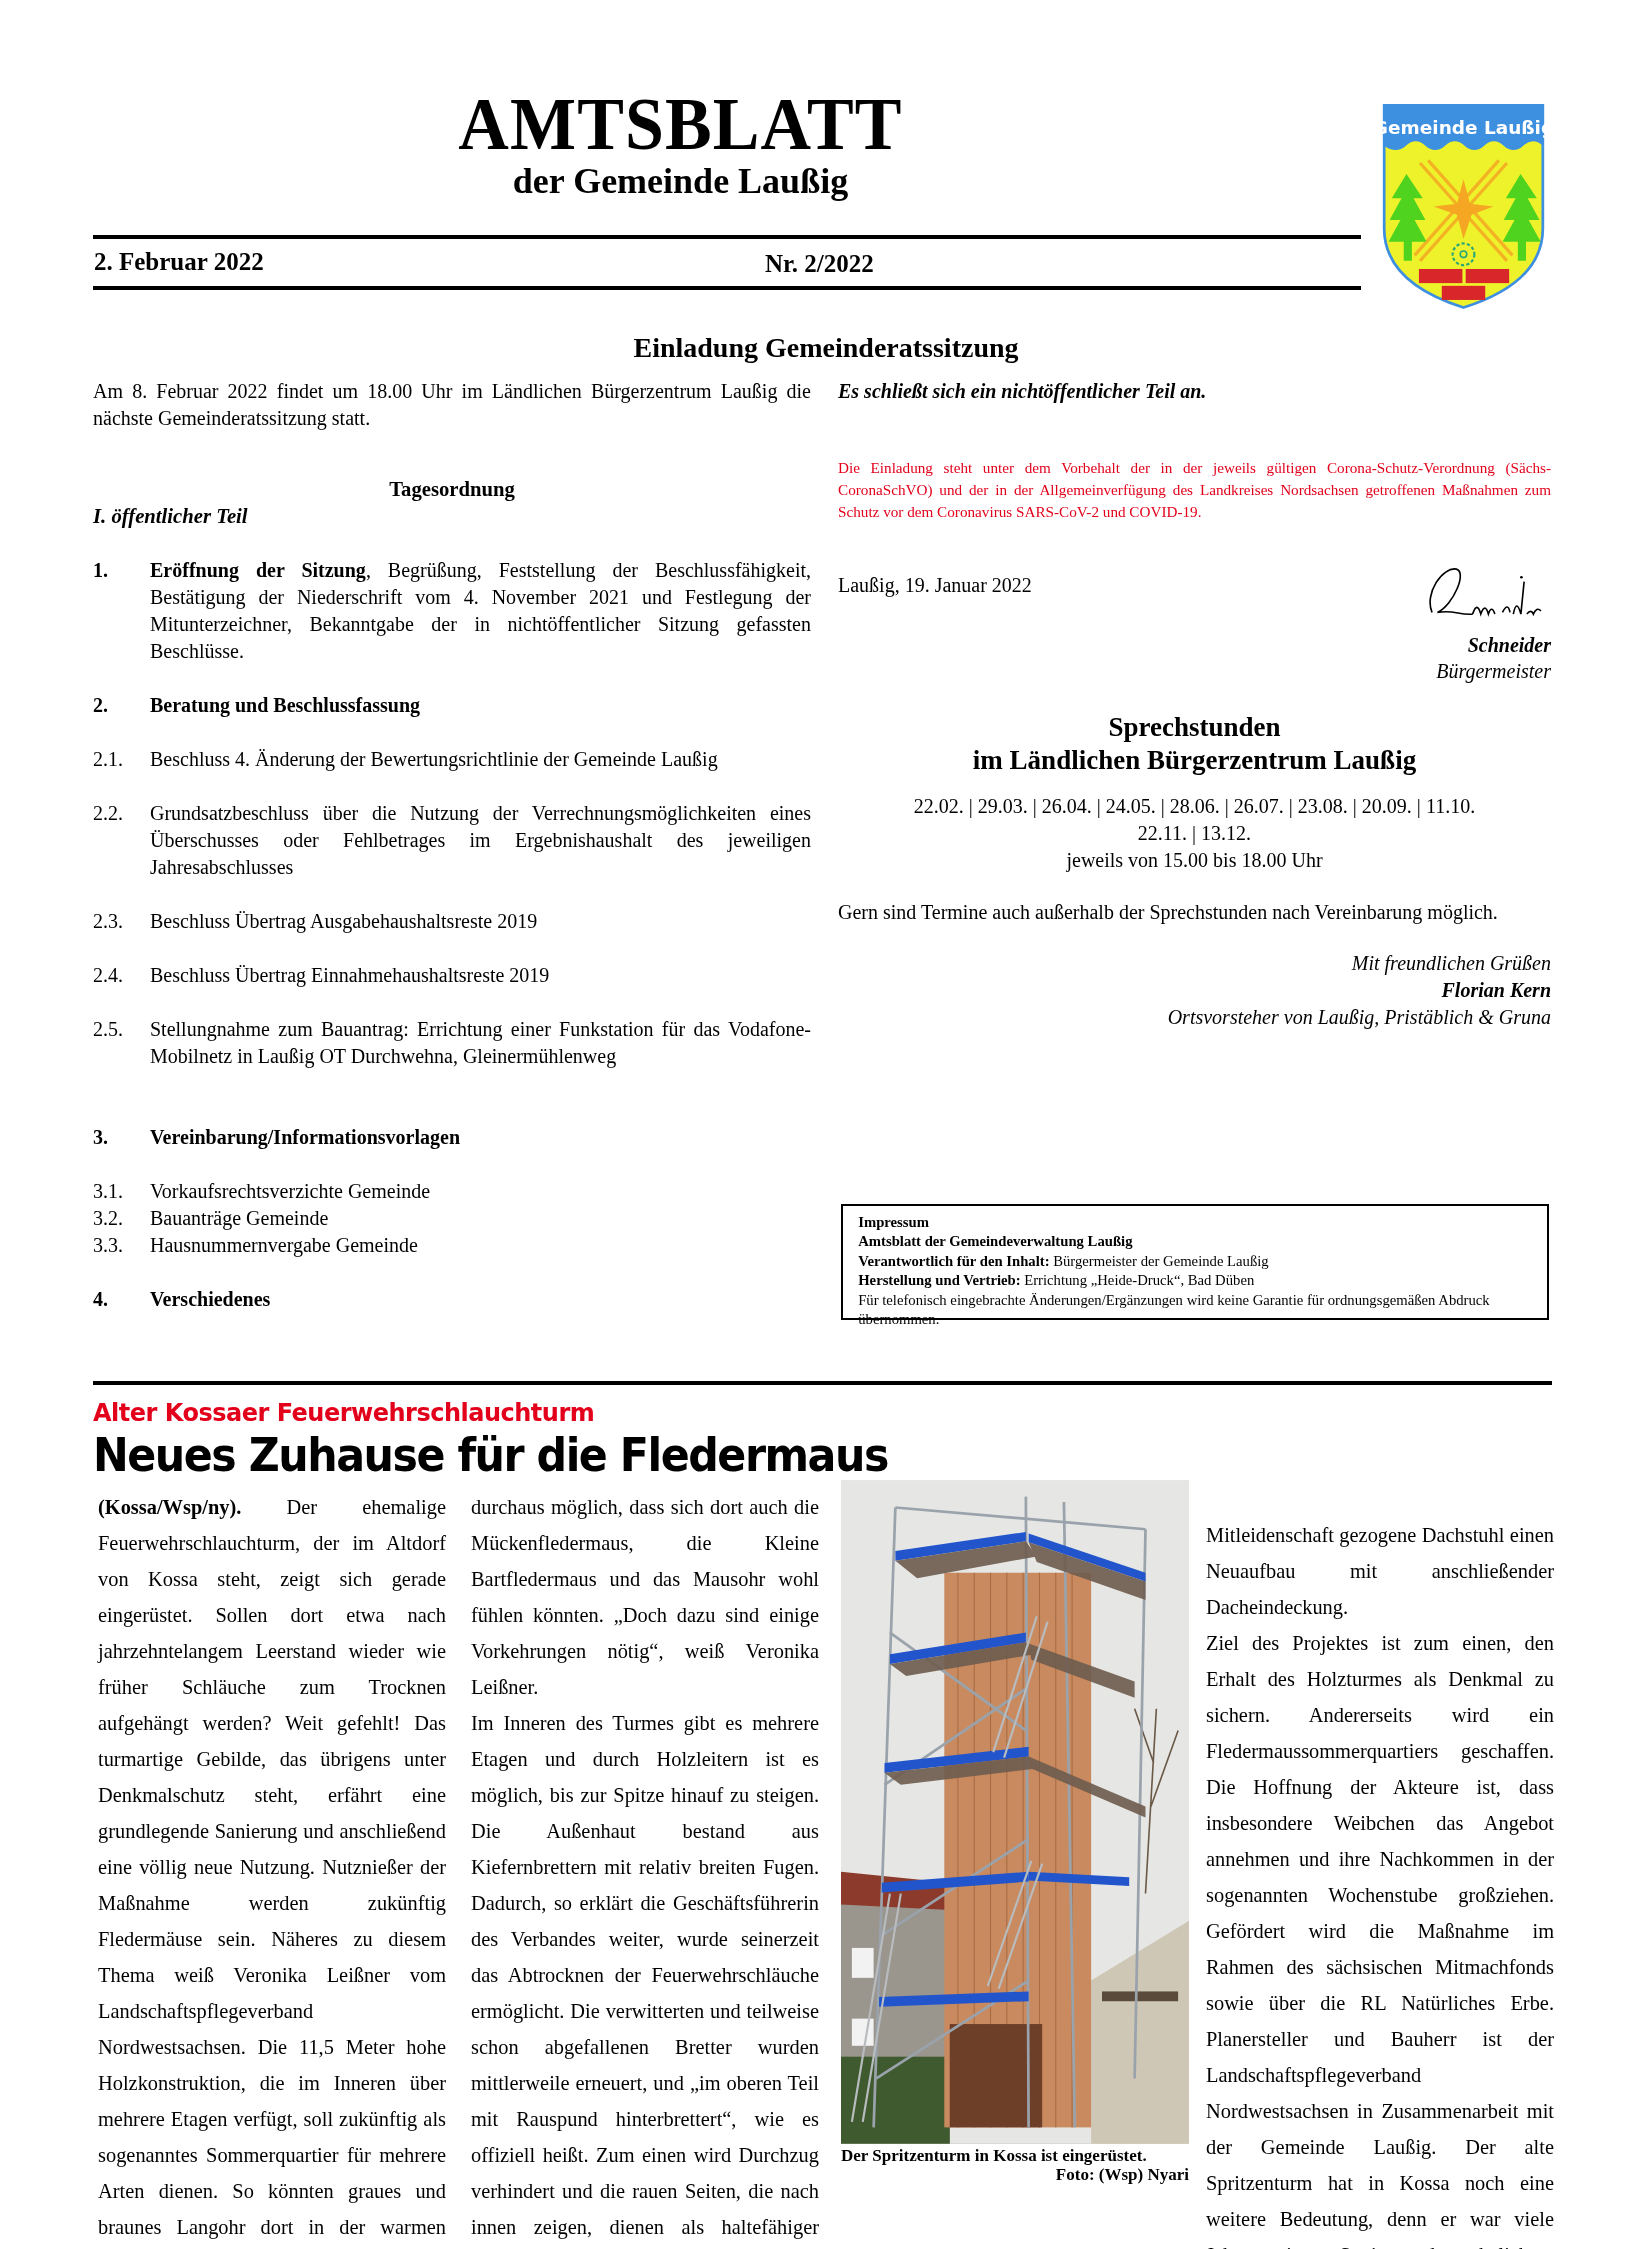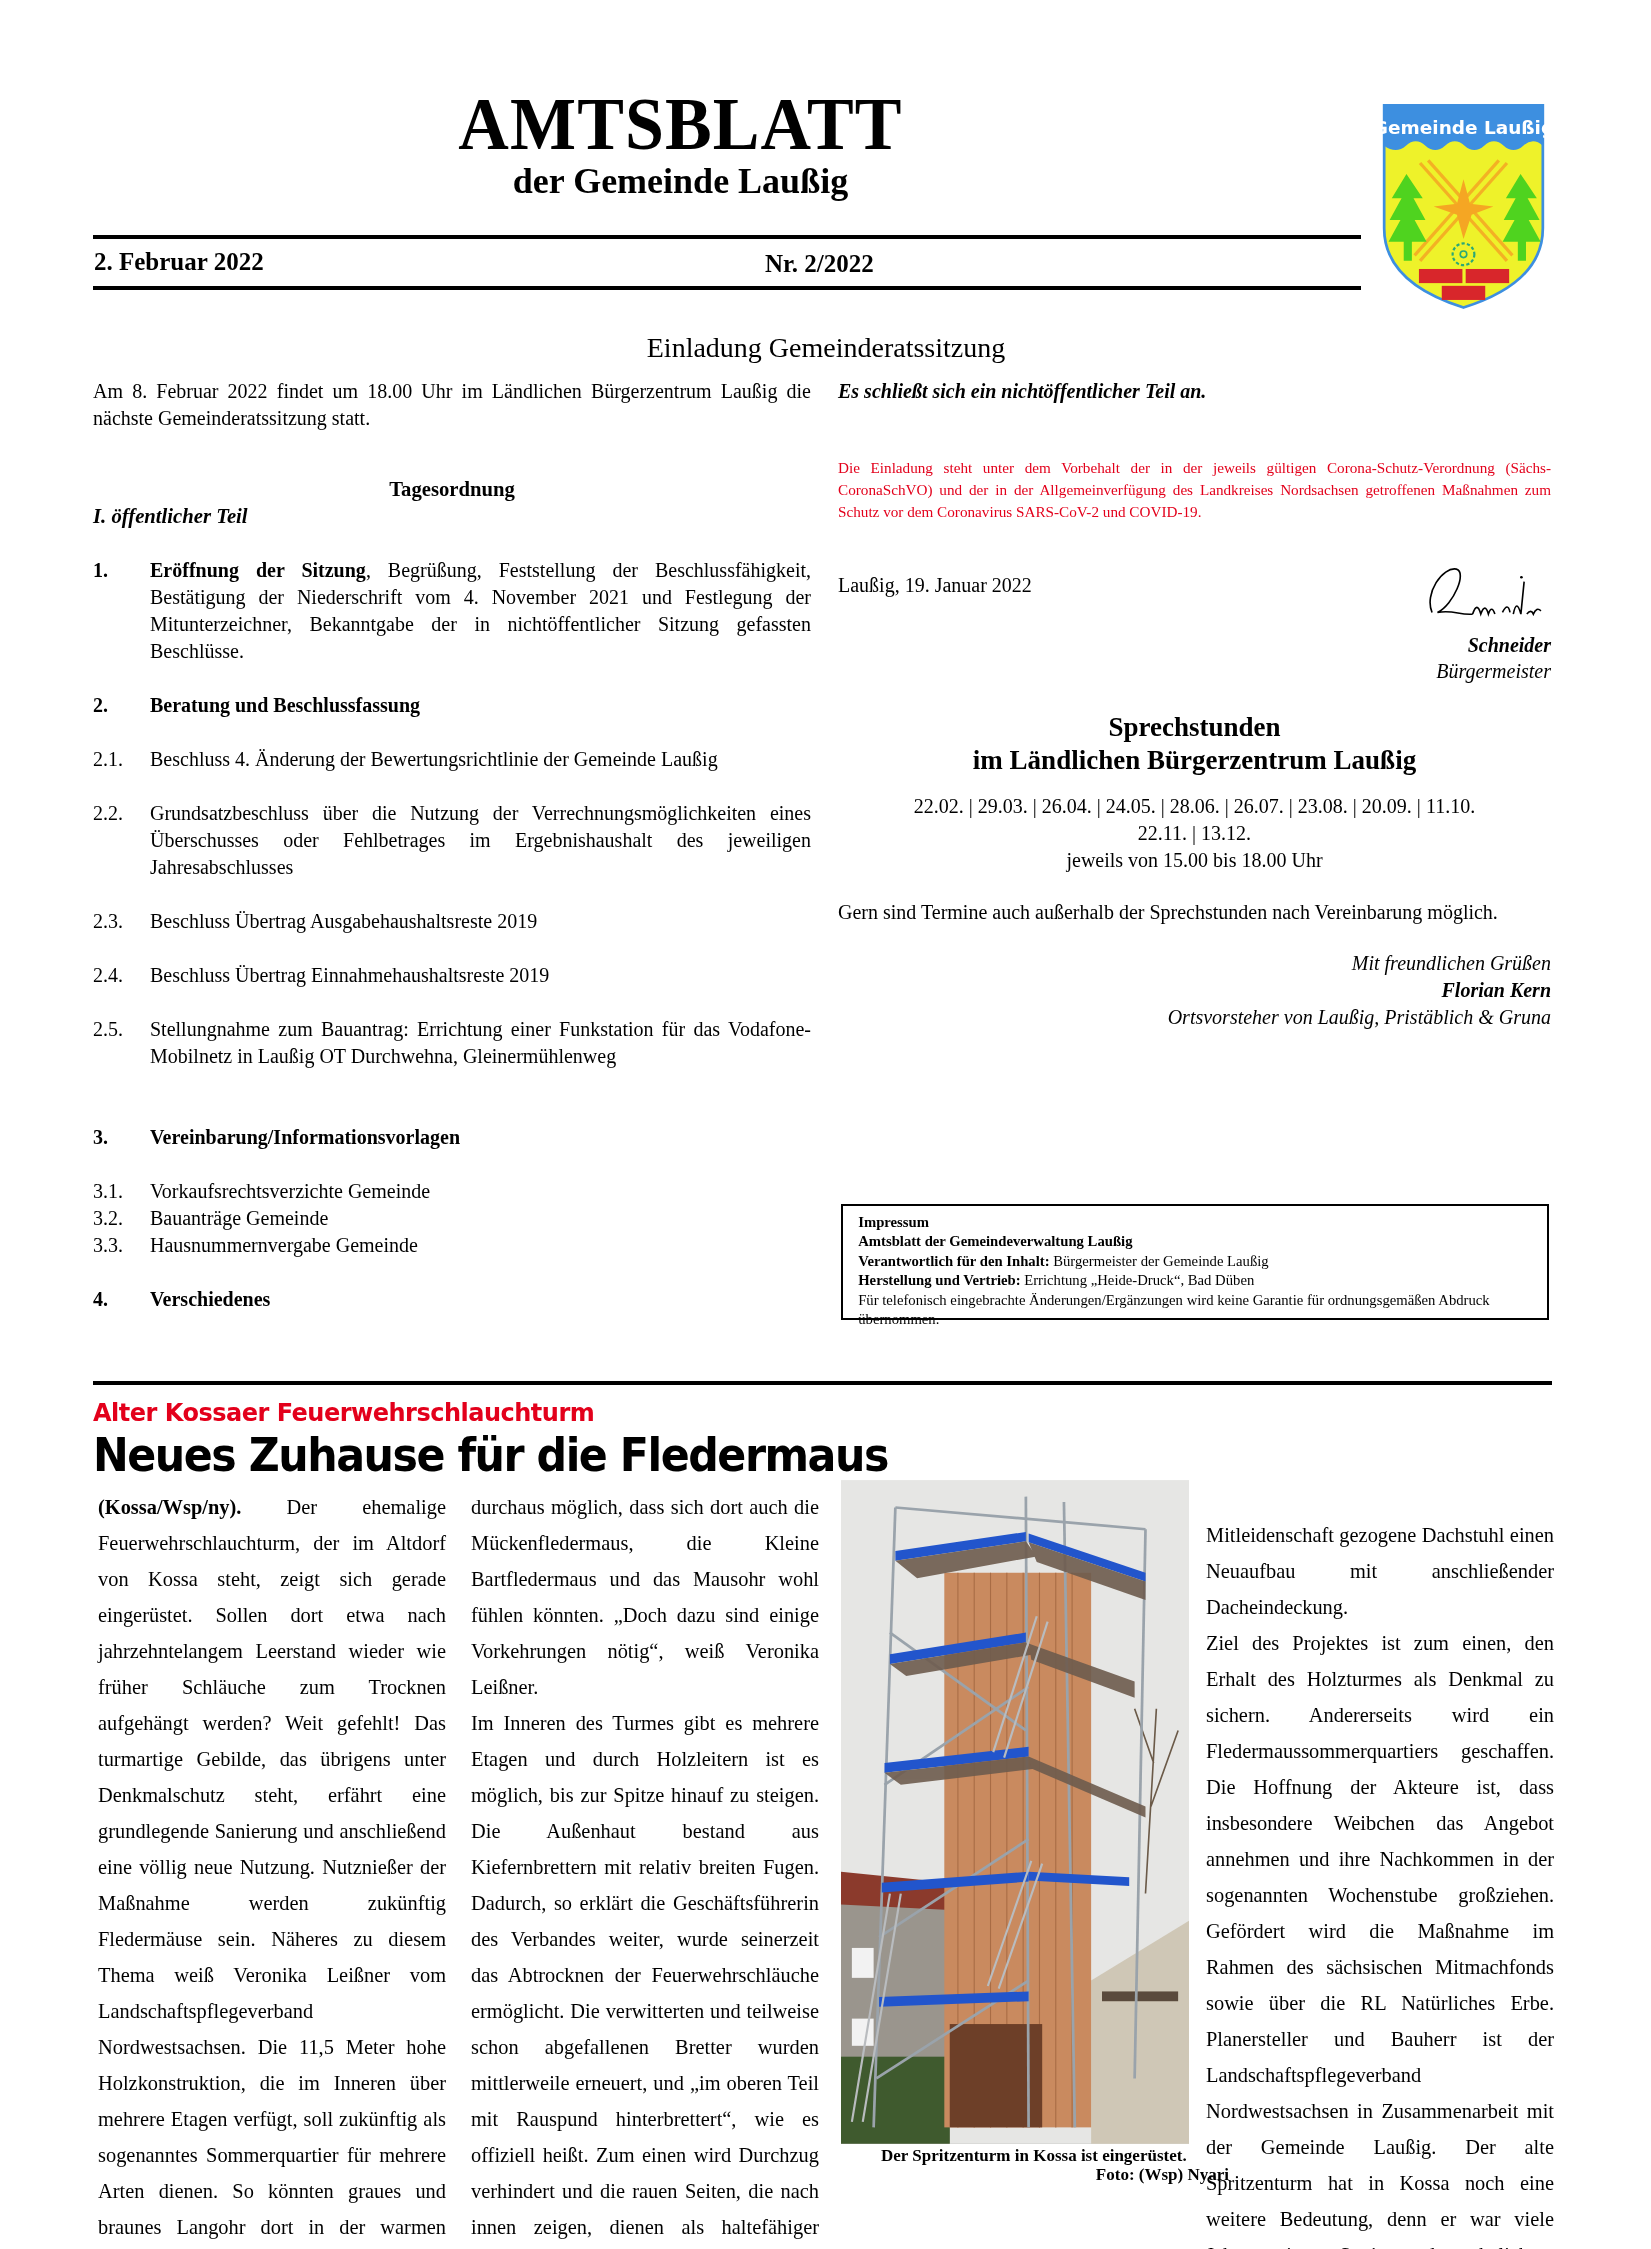--- a/index.html
+++ b/index.html
@@ -10,21 +10,21 @@
   
   .title { left: 0; width: 1361px; top: 90px; text-align: center; font-weight: bold; font-size: 70px; letter-spacing: 1.1px; line-height: 1; transform: scaleY(1.05); }
   .subtitle { left: 0; width: 1361px; top: 163px; text-align: center; font-weight: bold; font-size: 36px; line-height: 1; }
   .rule { left: 93px; width: 1268px; height: 3.8px; background: #000; }
   .issue-date { left: 94px; top: 248px; font-weight: bold; font-size: 25px; }
   .issue-no { left: 765px; top: 250px; font-weight: bold; font-size: 25px; }
 
   
   .crest { left: 1382px; top: 103px; width: 163px; height: 207px; }
 
-  .section-title { left: 0; width: 1652px; top: 332px; text-align: center; font-weight: normal; font-size: 28px; padding-left: 0; }
+  .section-title { left: 0; width: 1652px; top: 332px; text-align: center; font-weight: bold; font-size: 28px; padding-left: 0; }
   .section-title span { display: inline-block; margin-left: 0; }
 
   
   .col-left { left: 93px; top: 378px; width: 718px; font-size: 20px; line-height: 27px; }
   .col-left p { text-align: justify; }
   .agenda-head { text-align: center; font-weight: bold; font-size: 20.7px; margin-top: 44px; }
   .agenda-part { font-style: italic; font-weight: bold; font-size: 20.7px; }
   .agenda-item { display: flex; text-align: justify; }
   .agenda-item .num { width: 57px; flex: 0 0 57px; }
   .agenda-item .txt { flex: 1; text-align: justify; }
@@ -51,21 +51,21 @@
   
   .rule-article { left: 93px; top: 1381px; width: 1459px; height: 3.8px; background: #000; }
   .kicker { left: 93px; top: 1399px; color: #e3001b; font-family: "DejaVu Sans", "Liberation Sans", sans-serif; font-size: 24px; font-weight: bold; letter-spacing: -0.5px; }
   .headline { left: 93px; top: 1430px; font-family: "DejaVu Sans", "Liberation Sans", sans-serif; font-weight: bold; font-size: 46px; letter-spacing: -1.6px; line-height: 1.1; transform: scaleX(0.93); transform-origin: left; }
   .art-col { top: 1489px; width: 348px; font-size: 20.4px; line-height: 36px; text-align: justify; hyphens: manual; }
   .c1 { left: 98px; }
   .c2 { left: 471px; }
   .c4 { left: 1206px; width: 348px; margin-top: 28px; }
 
   .photo { left: 841px; top: 1480px; width: 348px; height: 664px; background: linear-gradient(#ececec, #dcdcdc 55%, #bdbdbd); overflow: hidden; }
-  .caption { left: 841px; top: 2147px; width: 348px; font-weight: bold; font-size: 17px; line-height: 18.5px; margin-left: 40px; }
+  .caption { left: 841px; top: 2147px; width: 348px; font-weight: bold; font-size: 17px; line-height: 18.5px; }
   .caption .credit { float: right; }
 </style>
 </head>
 <body>
 
 <div class="abs title">AMTSBLATT</div>
 <div class="abs subtitle">der Gemeinde Laußig</div>
 <div class="abs rule" style="top:235px"></div>
 <div class="abs issue-date">2. Februar 2022</div>
 <div class="abs issue-no">Nr. 2/2022</div>

